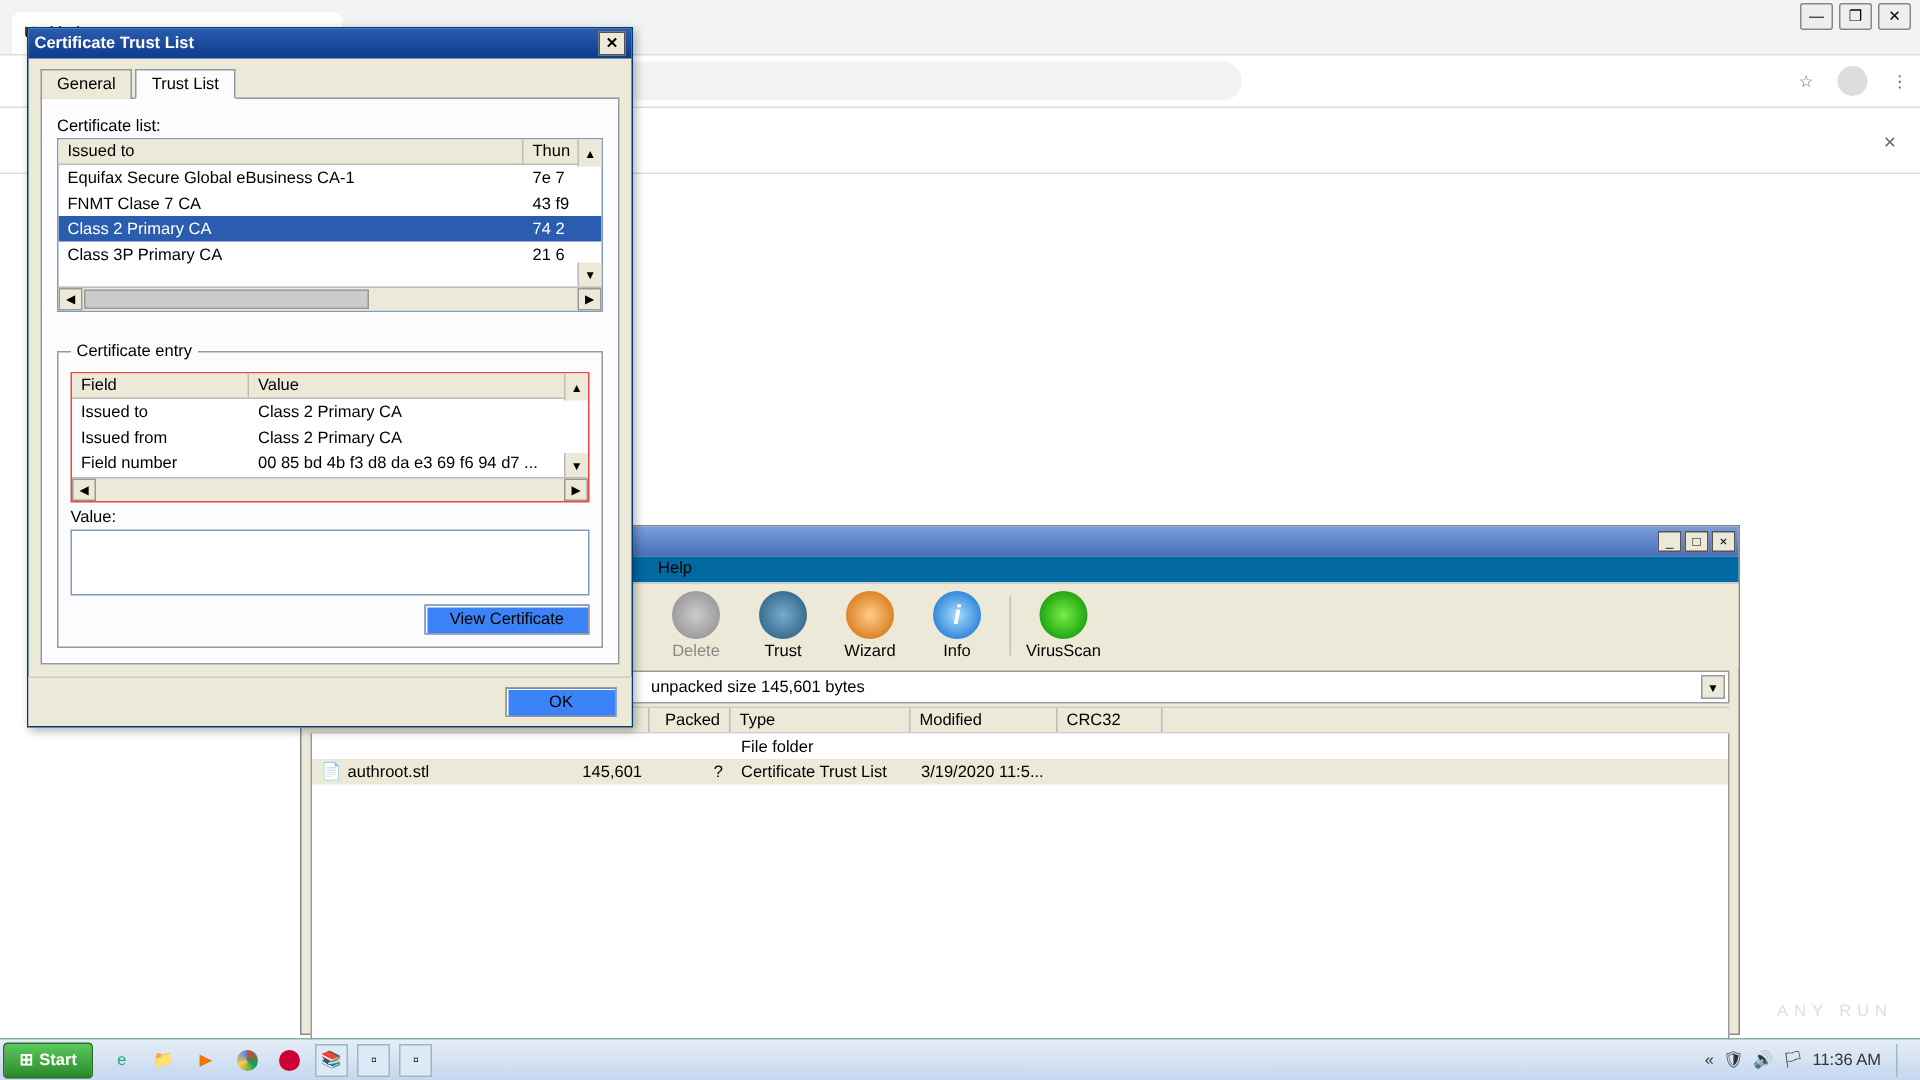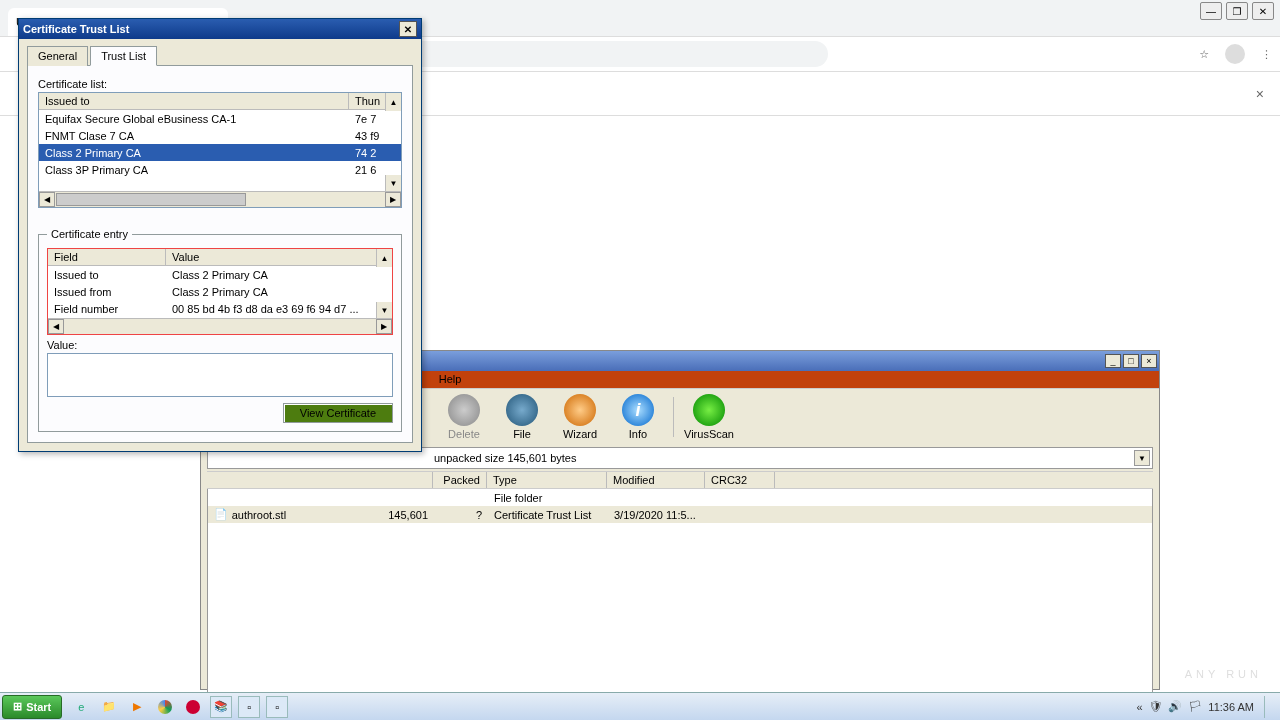--- a/index.html
+++ b/index.html
@@ -16,21 +16,21 @@
 .addr-row { height: 36px; display: flex; align-items: center; padding: 0 8px; gap: 8px; background: #fff; border-top: 1px solid #ddd; border-bottom: 1px solid #ddd; }
 .addr-bar { flex: 0 1 auto; width: 760px; height: 26px; background: #f1f3f4; border-radius: 14px; display: flex; align-items: center; padding: 0 12px; color: #555; margin-left: 60px; }
 .addr-icons { margin-left: auto; display: flex; gap: 16px; align-items: center; color: #666; }
 .info-bar { position: absolute; top: 72px; left: 0; right: 0; height: 44px; border-bottom: 1px solid #ddd; display: flex; align-items: center; padding: 0 16px; }
 .info-close { margin-left: auto; color: #666; font-size: 14px; }
 
 
 .winrar { position: absolute; left: 200px; top: 350px; width: 960px; height: 340px; background: #ece9d8; border: 1px solid #888; }
 .winrar-title { height: 20px; background: linear-gradient(#7a9edc,#4a6eb8); display: flex; justify-content: flex-end; align-items: center; padding: 0 2px; gap: 2px; }
 .wr-tbtn { width: 16px; height: 14px; background: #ece9d8; border: 1px solid #555; font-size: 9px; display: flex; align-items: center; justify-content: center; }
-.winrar-menu { height: 18px; display: flex; gap: 12px; padding: 2px 8px; background: #c2410c; border-bottom: 1px solid #ccc; }
+.winrar-menu { height: 18px; display: flex; gap: 12px; padding: 2px 8px; background: #0369a1; border-bottom: 1px solid #ccc; }
 .winrar-toolbar { height: 56px; display: flex; gap: 12px; padding: 4px 8px; background: #ece9d8; align-items: center; }
 .tb-btn { display: flex; flex-direction: column; align-items: center; gap: 2px; width: 46px; }
 .tb-icon { width: 32px; height: 32px; border-radius: 50%; }
 .wr-path { height: 22px; background: #fff; border: 1px solid #999; margin: 2px 6px; padding: 2px 6px; display: flex; align-items: center; position: relative; }
 .wr-path-arrow { position:absolute; right:2px; width:16px; height:16px; background:#ece9d8; border:1px solid #999; display:flex;align-items:center;justify-content:center;font-size:8px;}
 .wr-headers { height: 18px; background: #ece9d8; display: flex; border-top: 1px solid #ccc; border-bottom: 1px solid #ccc; margin: 0 6px; }
 .wr-col { border-right: 1px solid #bbb; padding: 2px 6px; }
 .wr-body { background: #fff; margin: 0 6px; height: 220px; border: 1px solid #999; border-top: none; }
 .wr-row { display: flex; height: 17px; align-items: center; }
 .wr-row.sel { background: #ece9d8; }
@@ -54,21 +54,21 @@
 .lb-row.sel { background:#2a5db0; color:#fff; }
 .lb-cell { padding:0 6px; white-space:nowrap; overflow:hidden; }
 .scroll-arrow { position:absolute; right:0; width:16px; background:#ece9d8; border-left:1px solid #bbb; display:flex; align-items:center; justify-content:center; font-size:8px; }
 .hscroll { height:16px; background:#ece9d8; border-top:1px solid #bbb; position:relative; display:flex; }
 .hs-btn { width:16px; height:15px; background:#ece9d8; border:1px solid #999; display:flex; align-items:center; justify-content:center; font-size:8px; }
 .hs-thumb { height:13px; background:#ccc; border:1px solid #999; margin:1px; }
 fieldset { border:1px solid #919b9c; padding:8px; margin-top:20px; }
 legend { padding:0 4px; }
 .entry-table { border:1px solid #ef4444; background:#fff; position:relative; }
 .value-box { border:1px solid #7f9db9; background:#fff; height:44px; margin-top:2px; }
-.btn { background:#4d7c0f; border:1px solid #919b9c; padding:3px 16px; box-shadow: inset 1px 1px #fff; }
+.btn { background:#3b82f6; border:1px solid #919b9c; padding:3px 16px; box-shadow: inset 1px 1px #fff; }
 .btn-row { display:flex; justify-content:flex-end; margin-top:6px; }
 .link { color:#0040c8; text-decoration:underline; cursor:pointer; }
 .dlg-footer { display:flex; justify-content:flex-end; padding:6px 10px; border-top:1px solid #ccc; background:#ece9d8; }
 
 
 .taskbar { position:absolute; left:0; right:0; bottom:0; height:28px; background:linear-gradient(#e6eef7,#c4d7ef); border-top:1px solid #8aa; display:flex; align-items:center; }
 .start-btn { height:24px; padding:0 10px; margin:0 2px; background:linear-gradient(#5bc85b,#2a8a2a); color:#fff; border-radius:3px; display:flex; align-items:center; gap:4px; font-weight:bold; border:1px solid #276b27;}
 .tb-icons { display:flex; gap:6px; margin-left:6px; align-items:center; height:100%; }
 .tb-ico { width:22px; height:22px; display:flex; align-items:center; justify-content:center; border:1px solid transparent; }
 .tb-ico.active { background:#dce9f7; border:1px solid #9bb; }
@@ -117,21 +117,21 @@
     <span style="margin-left:200px">Help</span>
   </div>
   <div class="winrar-toolbar">
     <div style="width:220px"></div>
     <div class="tb-btn">
         <div class="tb-icon" style="background:radial-gradient(#ccc,#888)"></div>
         <span style="color:#888">Delete</span>
       </div>
     <div class="tb-btn">
         <div class="tb-icon" style="background:radial-gradient(#7ac,#257)"></div>
-        <span>File</span>
+        <span>Trust</span>
       </div>
     <div class="tb-btn">
         <div class="tb-icon" style="background:radial-gradient(#fc8,#c60)"></div>
         <span>Wizard</span>
       </div>
     <div class="tb-btn">
         <div class="tb-icon" style="background:radial-gradient(#adf,#06c);color:#fff;display:flex;align-items:center;justify-content:center;font-style:italic;font-weight:bold;font-size:18px">i</div>
         <span>Info</span>
       </div>
     <div style="width:1px;height:40px;background:#bbb"></div>
@@ -247,20 +247,23 @@
         </div>
         <div class="label">Value:</div>
         <div class="value-box"></div>
         <div class="btn-row">
           <button class="btn">View Certificate</button>
         </div>
       </fieldset>
 
     </div>
   </div>
+  <div class="dlg-footer">
+    <button class="btn" style="width:74px">OK</button>
+  </div>
 </div>
 
 <div class="watermark">
   <span>ANY   RUN</span>
 </div>
 
 <div class="taskbar">
   <div class="start-btn">
     <span>⊞</span>
     <span>Start</span>

